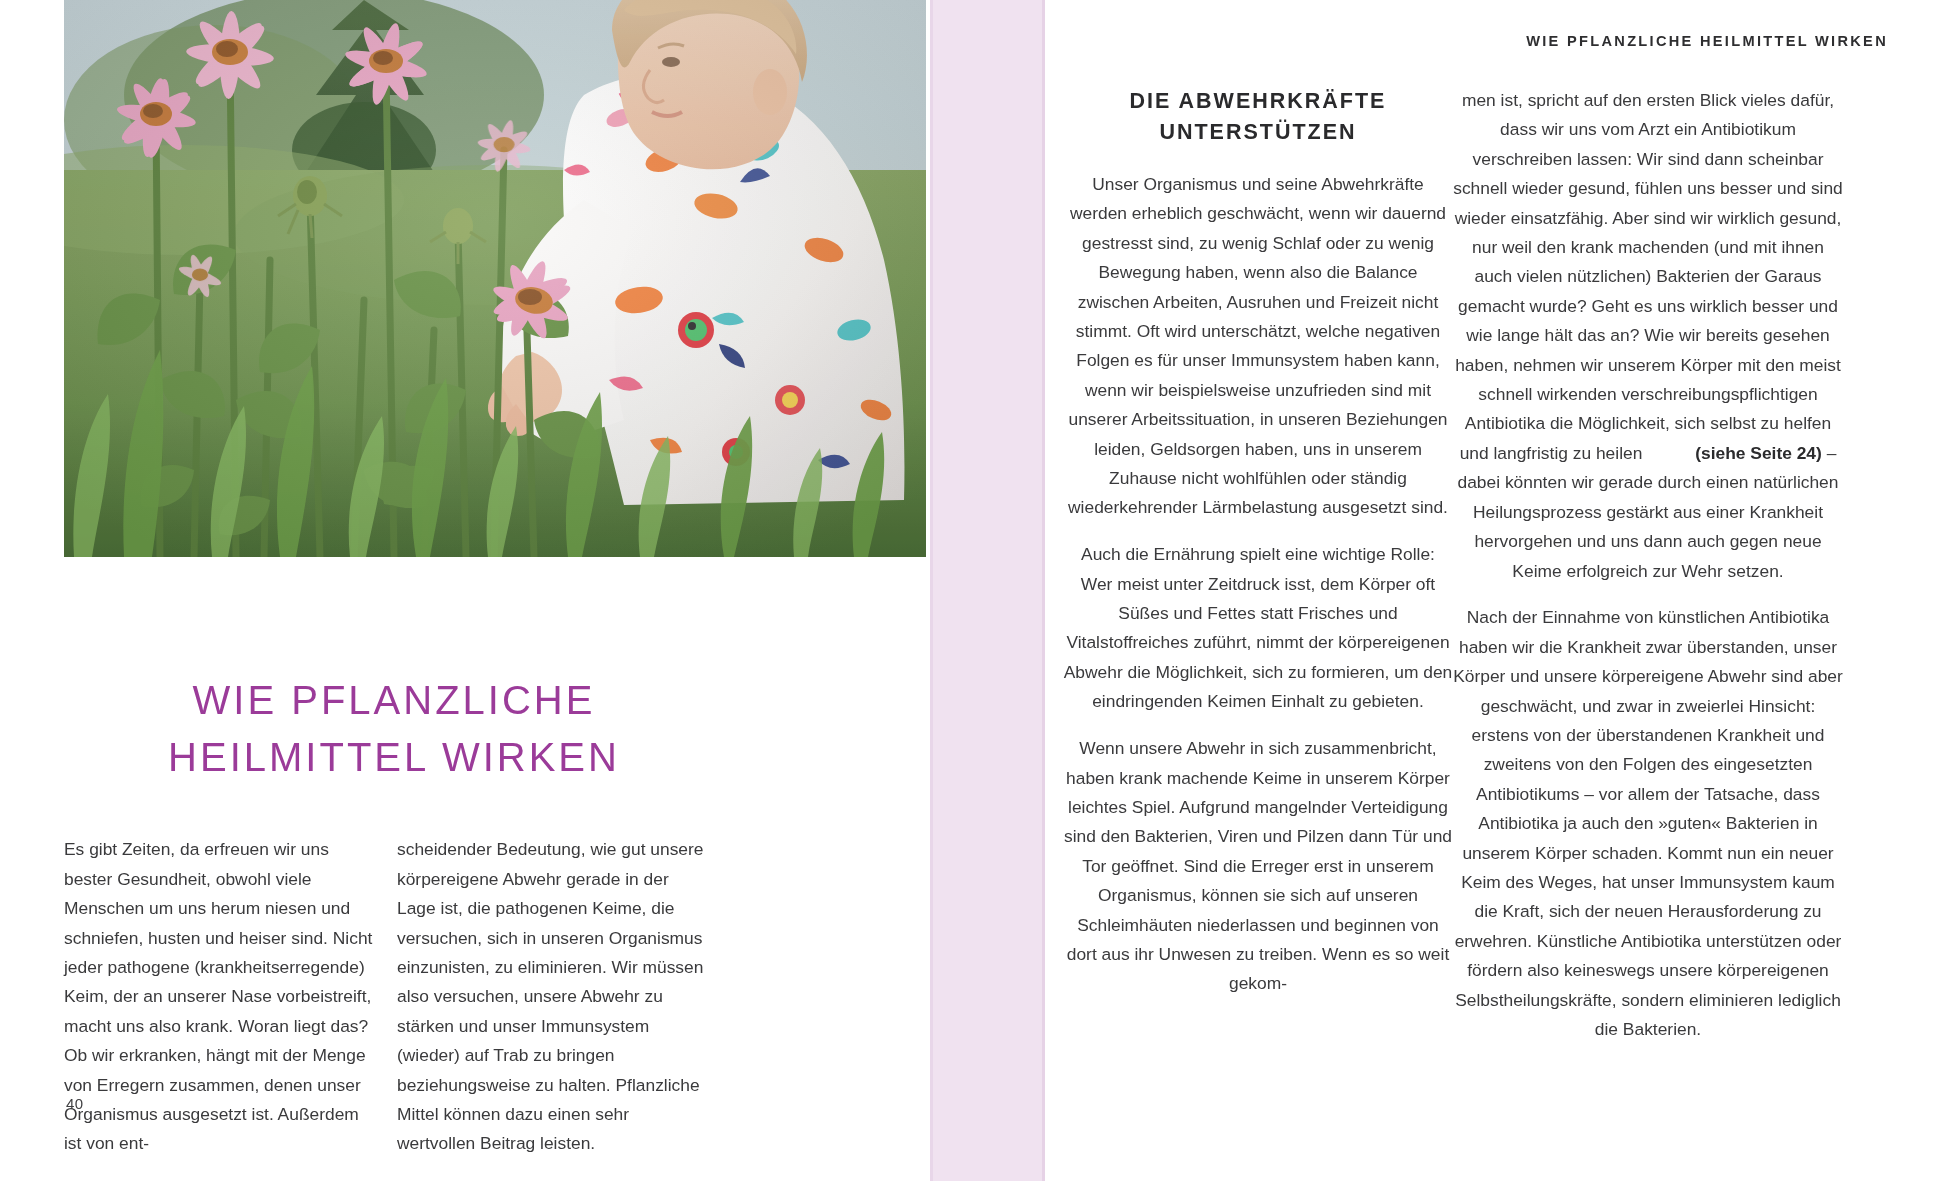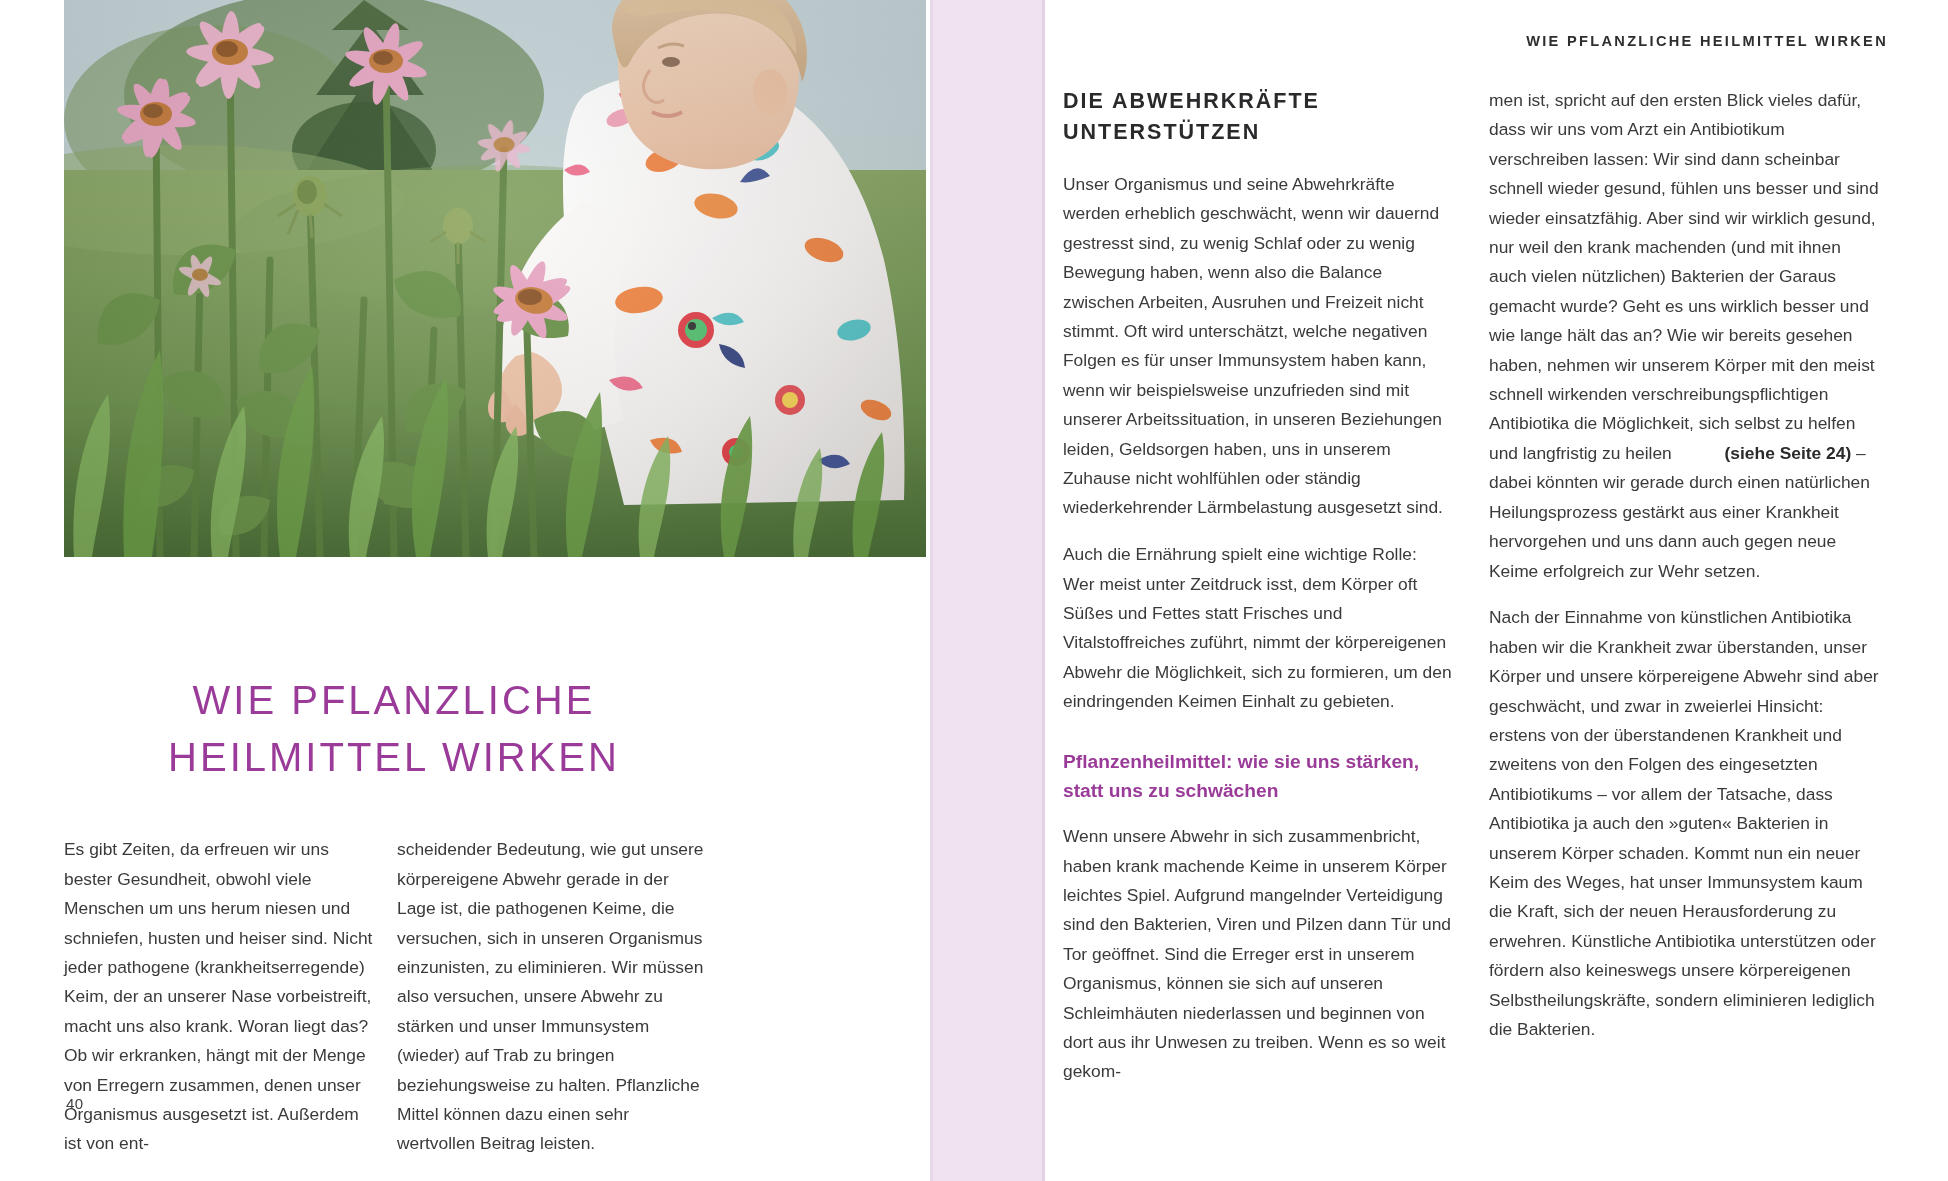--- a/index.html
+++ b/index.html
@@ -127,21 +127,21 @@
     font-weight: 600;
     white-space: nowrap;
   }
 
   .right-cols {
     position: absolute;
     left: 18px;
     top: 86px;
     width: 868px;
     display: flex;
-    gap: 36px;
+    text-align: center;
   }
   .right-col { width: 390px; }
 
   .sec-head {
     font-size: 21.5px;
     line-height: 31px;
     letter-spacing: 2.0px;
     color: #2a2a2c;
     font-weight: 600;
     margin: 0 0 22px 0;
@@ -432,21 +432,20 @@
   <div class="page-right">
 
     <div class="running-head">WIE PFLANZLICHE HEILMITTEL WIRKEN</div>
 
     <div class="right-cols">
 
       <div class="right-col">
         <h2 class="sec-head">DIE ABWEHRKRÄFTE UNTERSTÜTZEN</h2>
         <p class="bodytext">Unser Organismus und seine Abwehrkräfte werden erheblich geschwächt, wenn wir dauernd gestresst sind, zu wenig Schlaf oder zu wenig Bewegung haben, wenn also die Balance zwischen Arbeiten, Ausruhen und Freizeit nicht stimmt. Oft wird unterschätzt, welche negativen Folgen es für unser Immunsystem haben kann, wenn wir beispielsweise unzufrieden sind mit unserer Arbeitssituation, in unseren Beziehungen leiden, Geldsorgen haben, uns in unserem Zuhause nicht wohlfühlen oder ständig wiederkehrender Lärmbelastung ausgesetzt sind.</p>
         <p class="bodytext">Auch die Ernährung spielt eine wichtige Rolle: Wer meist unter Zeitdruck isst, dem Körper oft Süßes und Fettes statt Frisches und Vitalstoffreiches zuführt, nimmt der körpereigenen Abwehr die Möglichkeit, sich zu formieren, um den eindringenden Keimen Einhalt zu gebieten.</p>
-        <h3 class="sub-head">Pflanzenheilmittel: wie sie uns stärken, statt uns zu schwächen</h3>
         <p class="bodytext">Wenn unsere Abwehr in sich zusammenbricht, haben krank machende Keime in unserem Körper leichtes Spiel. Aufgrund mangelnder Verteidigung sind den Bakterien, Viren und Pilzen dann Tür und Tor geöffnet. Sind die Erreger erst in unserem Organismus, können sie sich auf unseren Schleimhäuten niederlassen und beginnen von dort aus ihr Unwesen zu treiben. Wenn es so weit gekom-</p>
       </div>
 
       <div class="right-col">
         <p class="bodytext nudge-top"><span>men ist, spricht auf den ersten Blick vieles dafür, dass wir uns vom Arzt ein Antibiotikum verschreiben lassen: Wir sind dann scheinbar schnell wieder gesund, fühlen uns besser und sind wieder einsatzfähig. Aber sind wir wirklich gesund, nur weil den krank machenden (und mit ihnen auch vielen nützlichen) Bakterien der Garaus gemacht wurde? Geht es uns wirklich besser und wie lange hält das an? Wie wir bereits gesehen haben, nehmen wir unserem Körper mit den meist schnell wirkenden verschreibungspflichtigen Antibiotika die Möglichkeit, sich selbst zu helfen und langfristig zu heilen </span><b>(siehe Seite 24)</b><span> – dabei könnten wir gerade durch einen natürlichen Heilungsprozess gestärkt aus einer Krankheit hervorgehen und uns dann auch gegen neue Keime erfolgreich zur Wehr setzen.</span></p>
         <p class="bodytext">Nach der Einnahme von künstlichen Antibiotika haben wir die Krankheit zwar überstanden, unser Körper und unsere körpereigene Abwehr sind aber geschwächt, und zwar in zweierlei Hinsicht: erstens von der überstandenen Krankheit und zweitens von den Folgen des eingesetzten Antibiotikums – vor allem der Tatsache, dass Antibiotika ja auch den »guten« Bakterien in unserem Körper schaden. Kommt nun ein neuer Keim des Weges, hat unser Immunsystem kaum die Kraft, sich der neuen Herausforderung zu erwehren. Künstliche Antibiotika unterstützen oder fördern also keineswegs unsere körpereigenen Selbstheilungskräfte, sondern eliminieren lediglich die Bakterien.</p>
       </div>
 
     </div>
 

